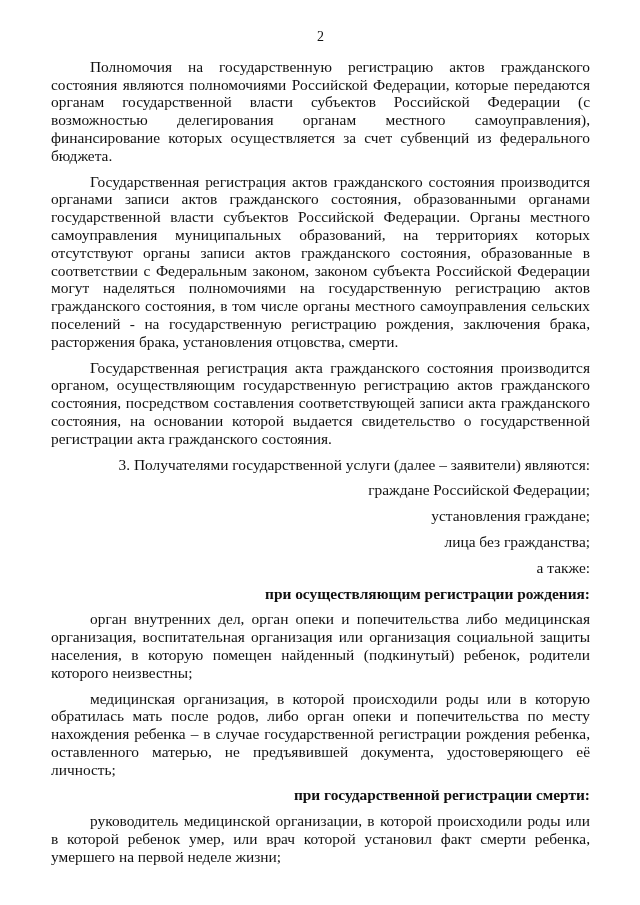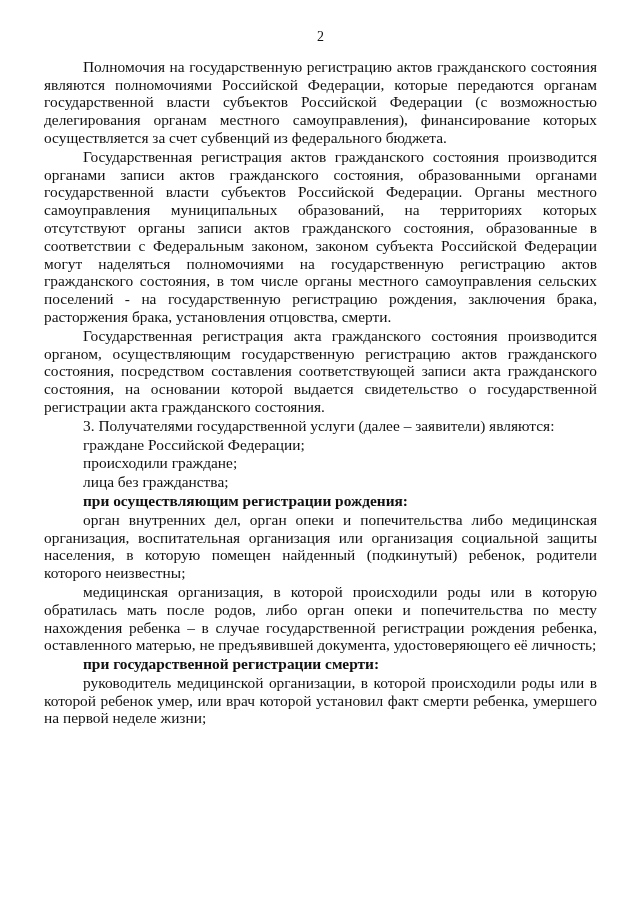--- a/index.html
+++ b/index.html
@@ -3,38 +3,39 @@
 <meta charset="utf-8">
 <style>
   html, body { margin: 0; padding: 0; background: #ffffff; }
   body { width: 640px; height: 905px; position: relative; overflow: hidden; }
   .page {
     position: absolute; left: 43px; top: 28px; width: 555px;
     font-family: "Liberation Serif", "DejaVu Serif", serif;
     font-size: 15.4px; line-height: 17.8px; color: #111;
   }
   .page-number { text-align: center; height: 17.8px; margin-bottom: 12px; font-size: 14px; }
-  p { margin: 1px; text-align: justify; text-indent: 39px; }
-  .li { text-indent: 39px; text-align: left; }
+  p { margin: 8px; text-align: justify; text-indent: 39px; }
+  .li { text-indent: 39px; text-align: right; }
   .bold { font-weight: bold; }
 </style>
 </head>
 <body>
 
 <div class="page">
   <div class="page-number">2</div>
 
   <p>Полномочия на государственную регистрацию актов гражданского состояния являются полномочиями Российской Федерации, которые передаются органам государственной власти субъектов Российской Федерации (с возможностью делегирования органам местного самоуправления), финансирование которых осуществляется за счет субвенций из федерального бюджета.</p>
   <p>Государственная регистрация актов гражданского состояния производится органами записи актов гражданского состояния, образованными органами государственной власти субъектов Российской Федерации. Органы местного самоуправления муниципальных образований, на территориях которых отсутствуют органы записи актов гражданского состояния, образованные в соответствии с Федеральным законом, законом субъекта Российской Федерации могут наделяться полномочиями на государственную регистрацию актов гражданского состояния, в том числе органы местного самоуправления сельских поселений - на государственную регистрацию рождения, заключения брака, расторжения брака, установления отцовства, смерти.</p>
   <p>Государственная регистрация акта гражданского состояния производится органом, осуществляющим государственную регистрацию актов гражданского состояния, посредством составления соответствующей записи акта гражданского состояния, на основании которой выдается свидетельство о государственной регистрации акта гражданского состояния.</p>
   <p class="li">3. Получателями государственной услуги (далее – заявители) являются:</p>
 
   <p class="li">граждане Российской Федерации;</p>
-  <p class="li">происходили граждане;</p>
+  <p class="li">установления граждане;</p>
   <p class="li">лица без гражданства;</p>
+  <p class="li">а также:</p>
 
   <p class="li bold">при осуществляющим регистрации рождения:</p>
   <p>орган внутренних дел, орган опеки и попечительства либо медицинская организация, воспитательная организация или организация социальной защиты населения, в которую помещен найденный (подкинутый) ребенок, родители которого неизвестны;</p>
   <p>медицинская организация, в которой происходили роды или в которую обратилась мать после родов, либо орган опеки и попечительства по месту нахождения ребенка – в случае государственной регистрации рождения ребенка, оставленного матерью, не предъявившей документа, удостоверяющего её личность;</p>
 
   <p class="li bold">при государственной регистрации смерти:</p>
   <p>руководитель медицинской организации, в которой происходили роды или в которой ребенок умер, или врач которой установил факт смерти ребенка, умершего на первой неделе жизни;</p>
 </div>
 
 </body></html>

